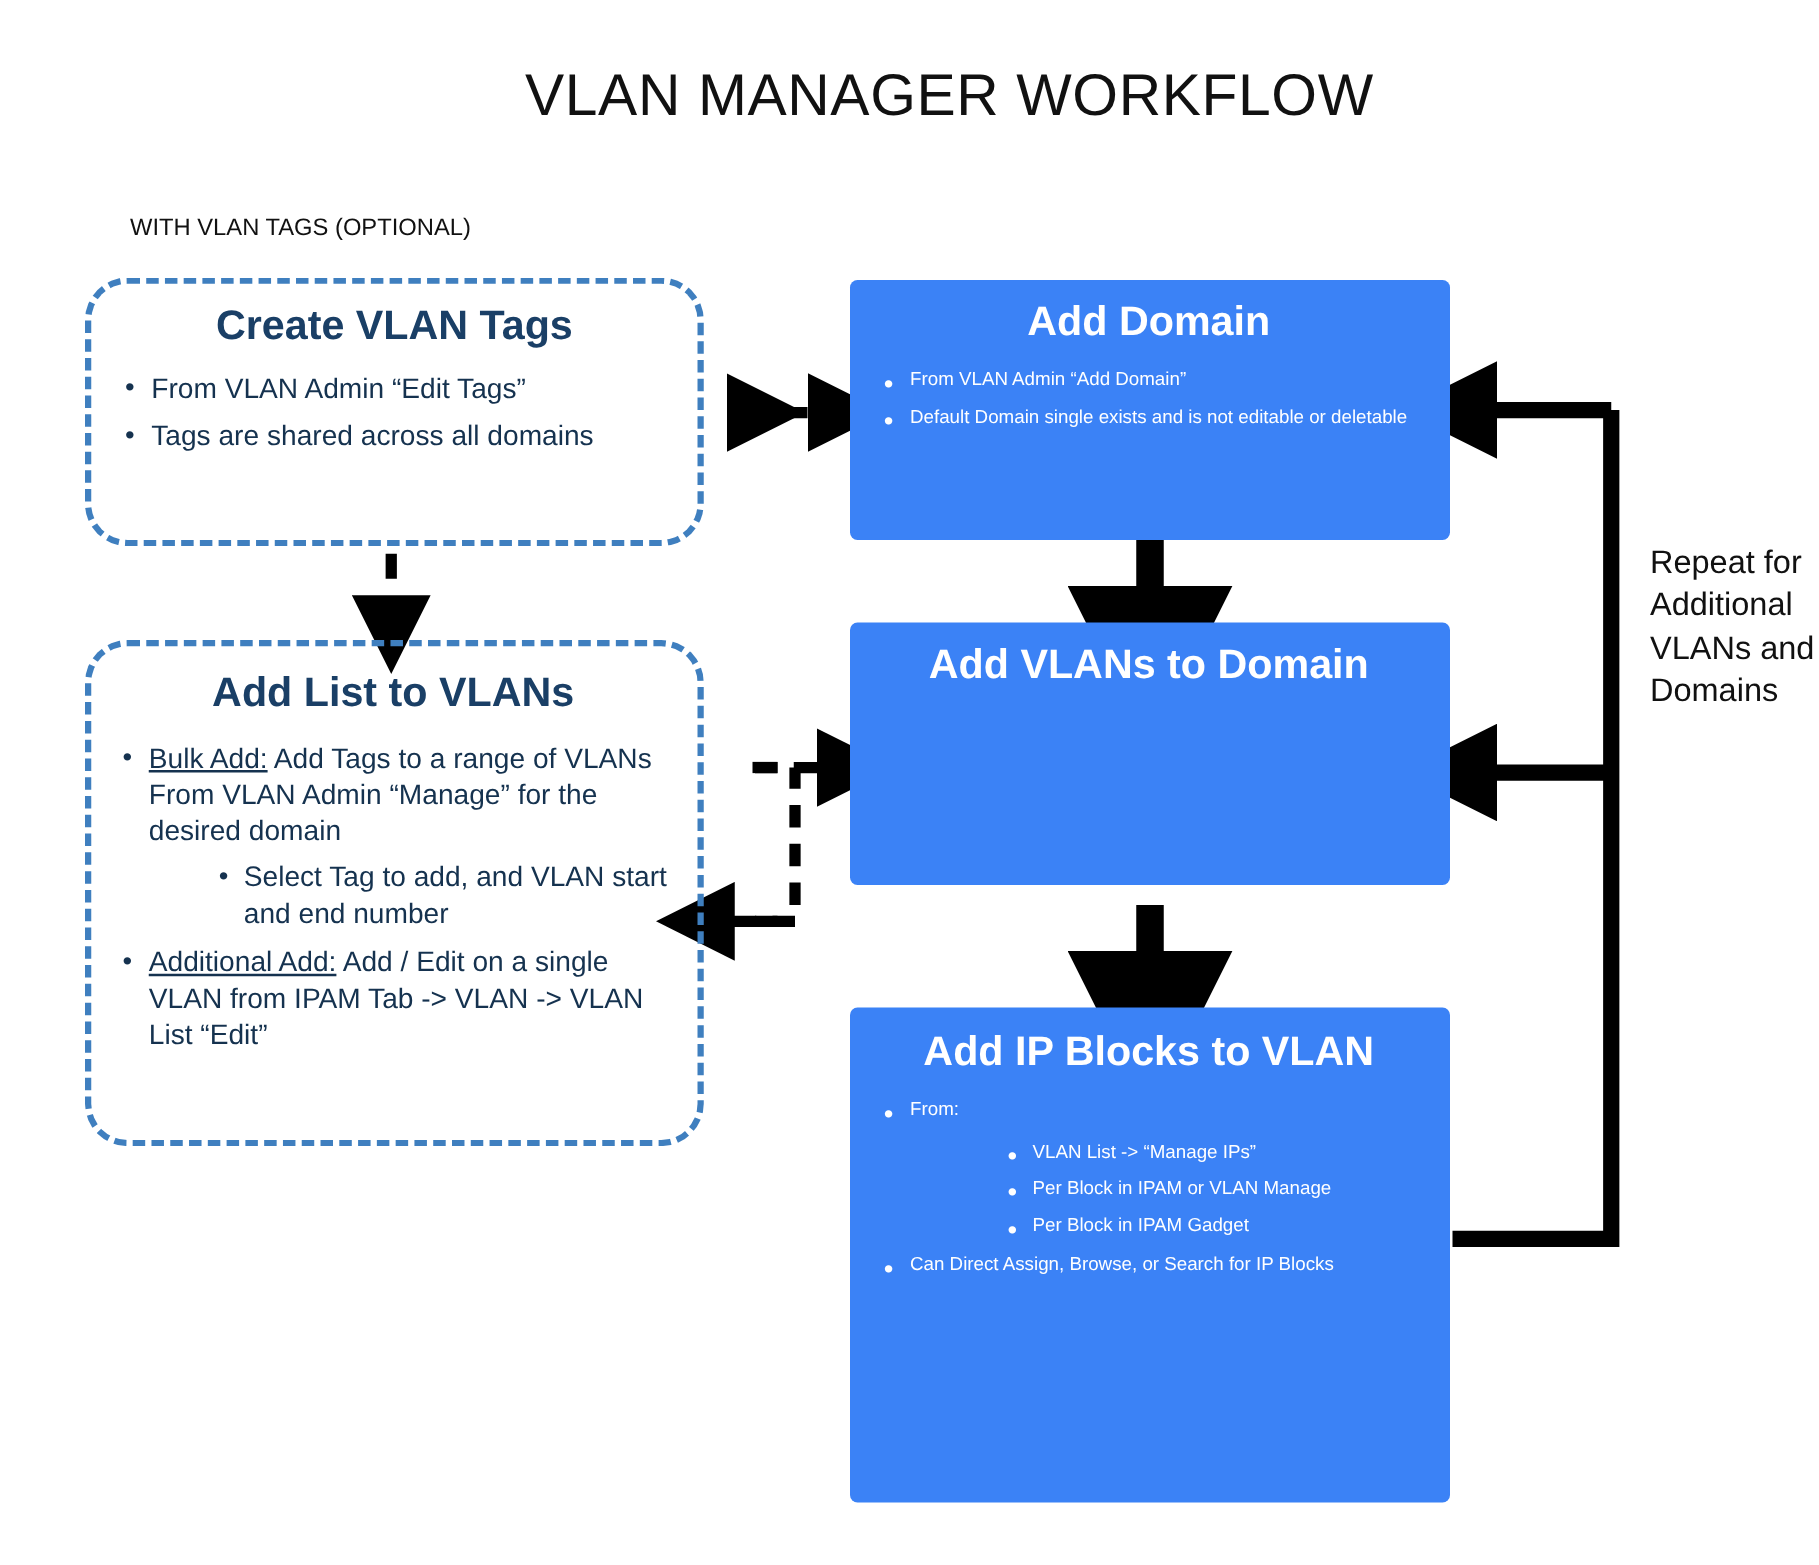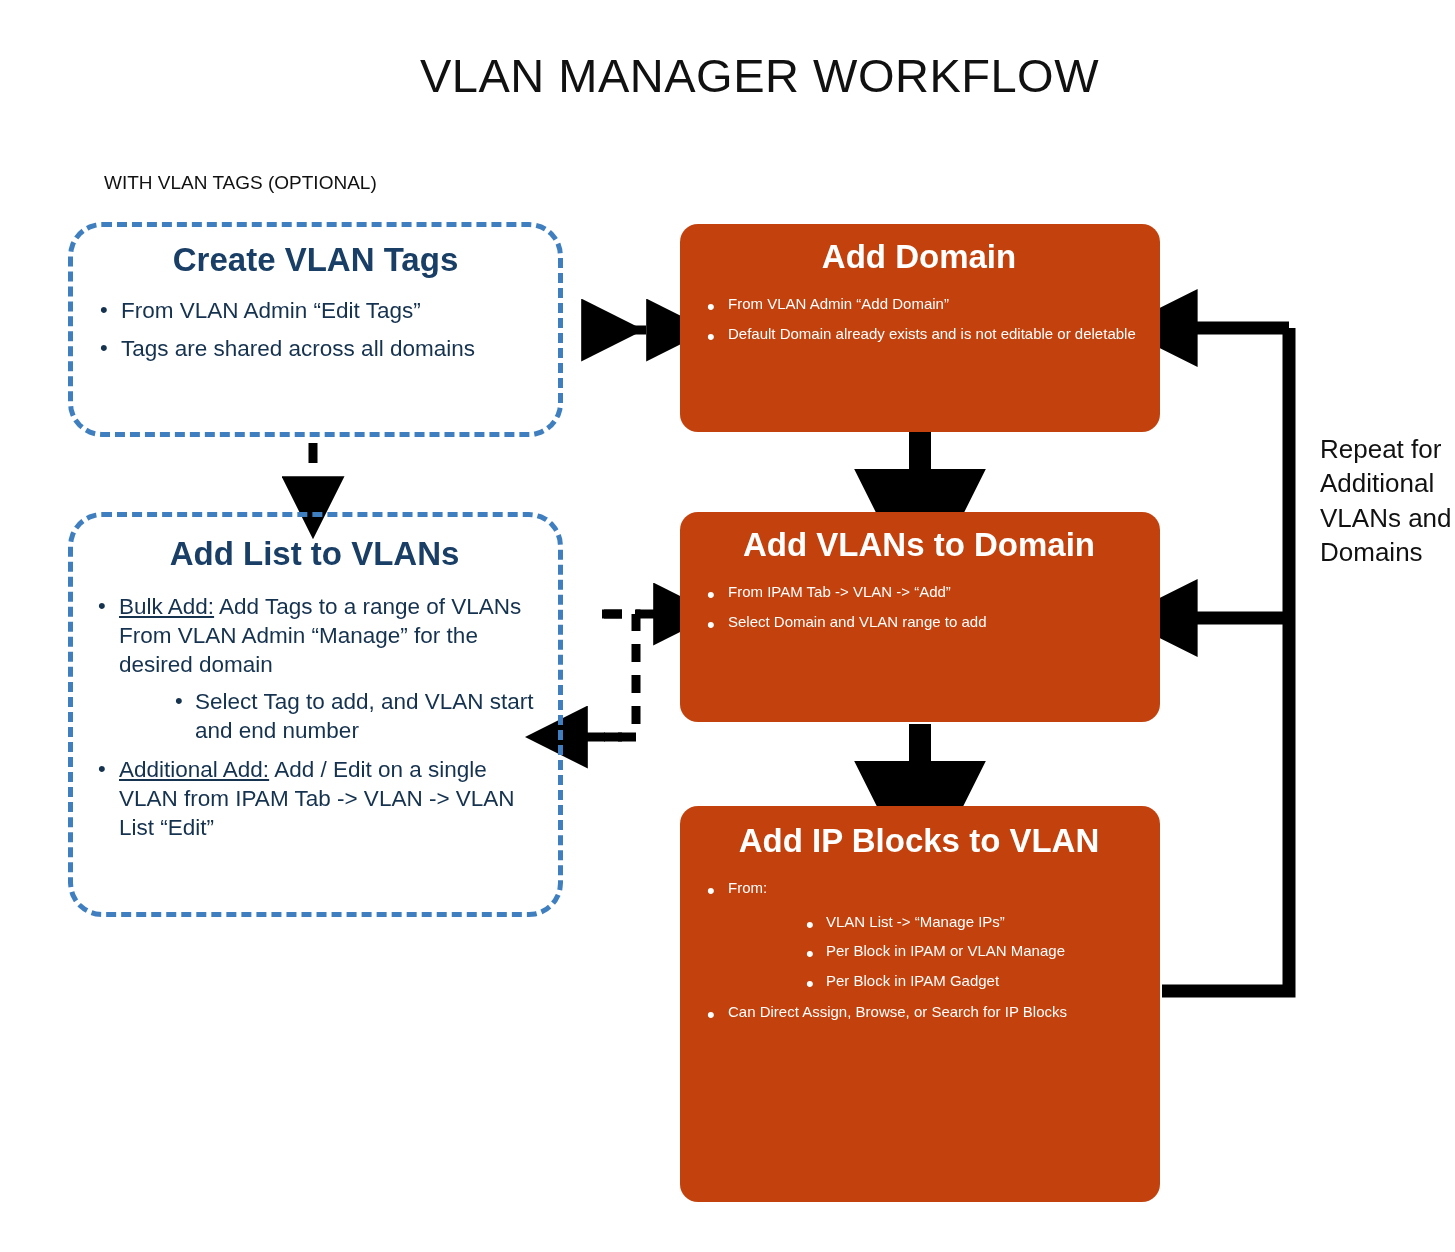--- a/index.html
+++ b/index.html
@@ -88,22 +88,22 @@
     padding-left: 28px;
   }
   .dashed-box li.sub:before {
     left: 8px;
   }
   .u { text-decoration: underline; }
 
   
   .blue-box {
     position: absolute;
-    background: #c2410c;
-    border-radius: 18px;
+    background: #3b82f6;
+    border-radius: 6px;
     box-sizing: border-box;
     color: #ffffff;
   }
   .blue-box .box-title {
     text-align: center;
     font-size: 33px;
     font-weight: bold;
     color: #ffffff;
   }
   .blue-box ul {
@@ -199,30 +199,26 @@
       <li style="margin-top:10px;">
         <span class="u">Additional Add:</span><span> Add / Edit on a single VLAN from IPAM Tab -&gt; VLAN -&gt; VLAN List  “Edit”</span>
       </li>
     </ul>
   </div>
 
   <div class="blue-box" style="left:648px; top:224px; width:480px; height:208px; padding:14px 20px 0 18px;">
     <div class="box-title">Add Domain</div>
     <ul style="margin-top:18px;">
       <li>From  VLAN Admin “Add Domain”</li>
-      <li>Default Domain already exists and is not editable or deletable</li>
-    </ul>
-  </div>
-
-  <div class="blue-box" style="left:648px; top:512px; width:480px; height:210px; padding:14px 20px 0 18px;">
+      <li>Default Domain single exists and is not editable or deletable</li>
+    </ul>
+  </div>
+
+  <div class="blue-box" style="left:648px; top:498px; width:480px; height:210px; padding:14px 20px 0 18px;">
     <div class="box-title">Add VLANs to Domain</div>
-    <ul style="margin-top:18px;">
-      <li>From  IPAM Tab -&gt; VLAN -&gt; “Add”</li>
-      <li>Select Domain and VLAN range to add</li>
-    </ul>
   </div>
 
   <div class="blue-box" style="left:648px; top:806px; width:480px; height:396px; padding:16px 20px 0 18px;">
     <div class="box-title">Add IP Blocks to VLAN</div>
     <ul style="margin-top:18px;">
       <li style="margin-bottom:14px;">From:</li>
       <li class="sub">VLAN List -&gt; “Manage IPs”</li>
       <li class="sub">Per Block in IPAM or VLAN Manage</li>
       <li class="sub">Per Block in IPAM Gadget</li>
       <li style="margin-top:12px;">Can Direct Assign, Browse,  or Search for IP Blocks</li>

